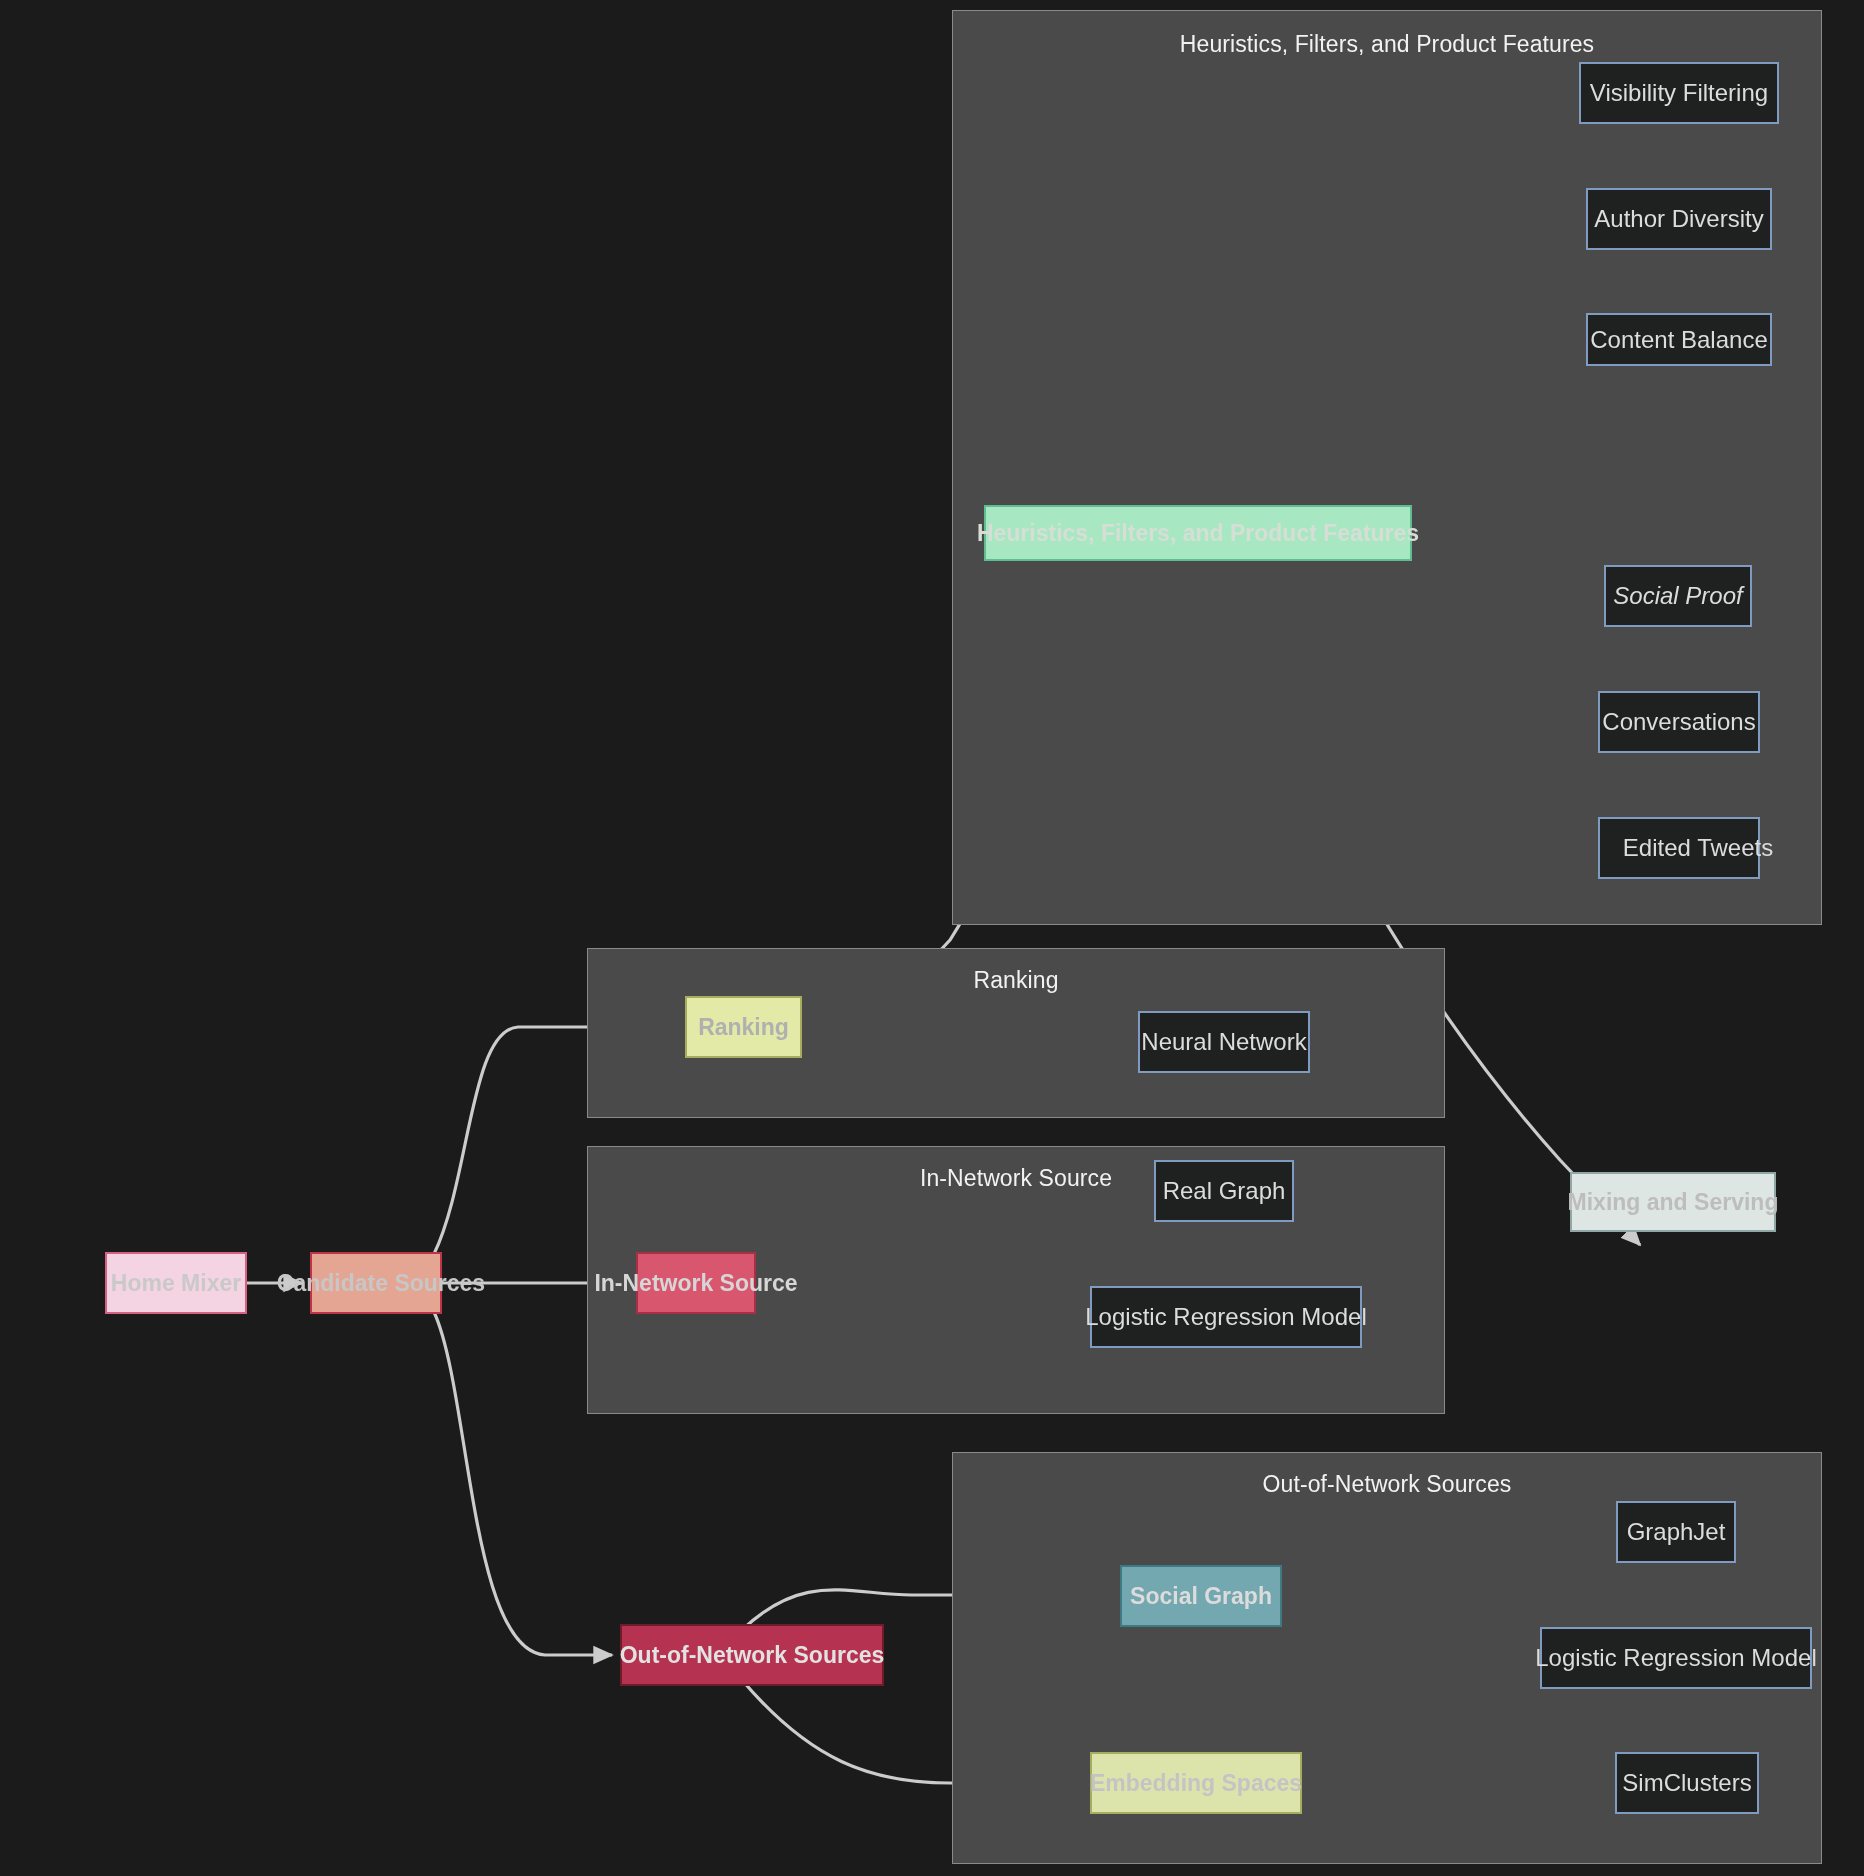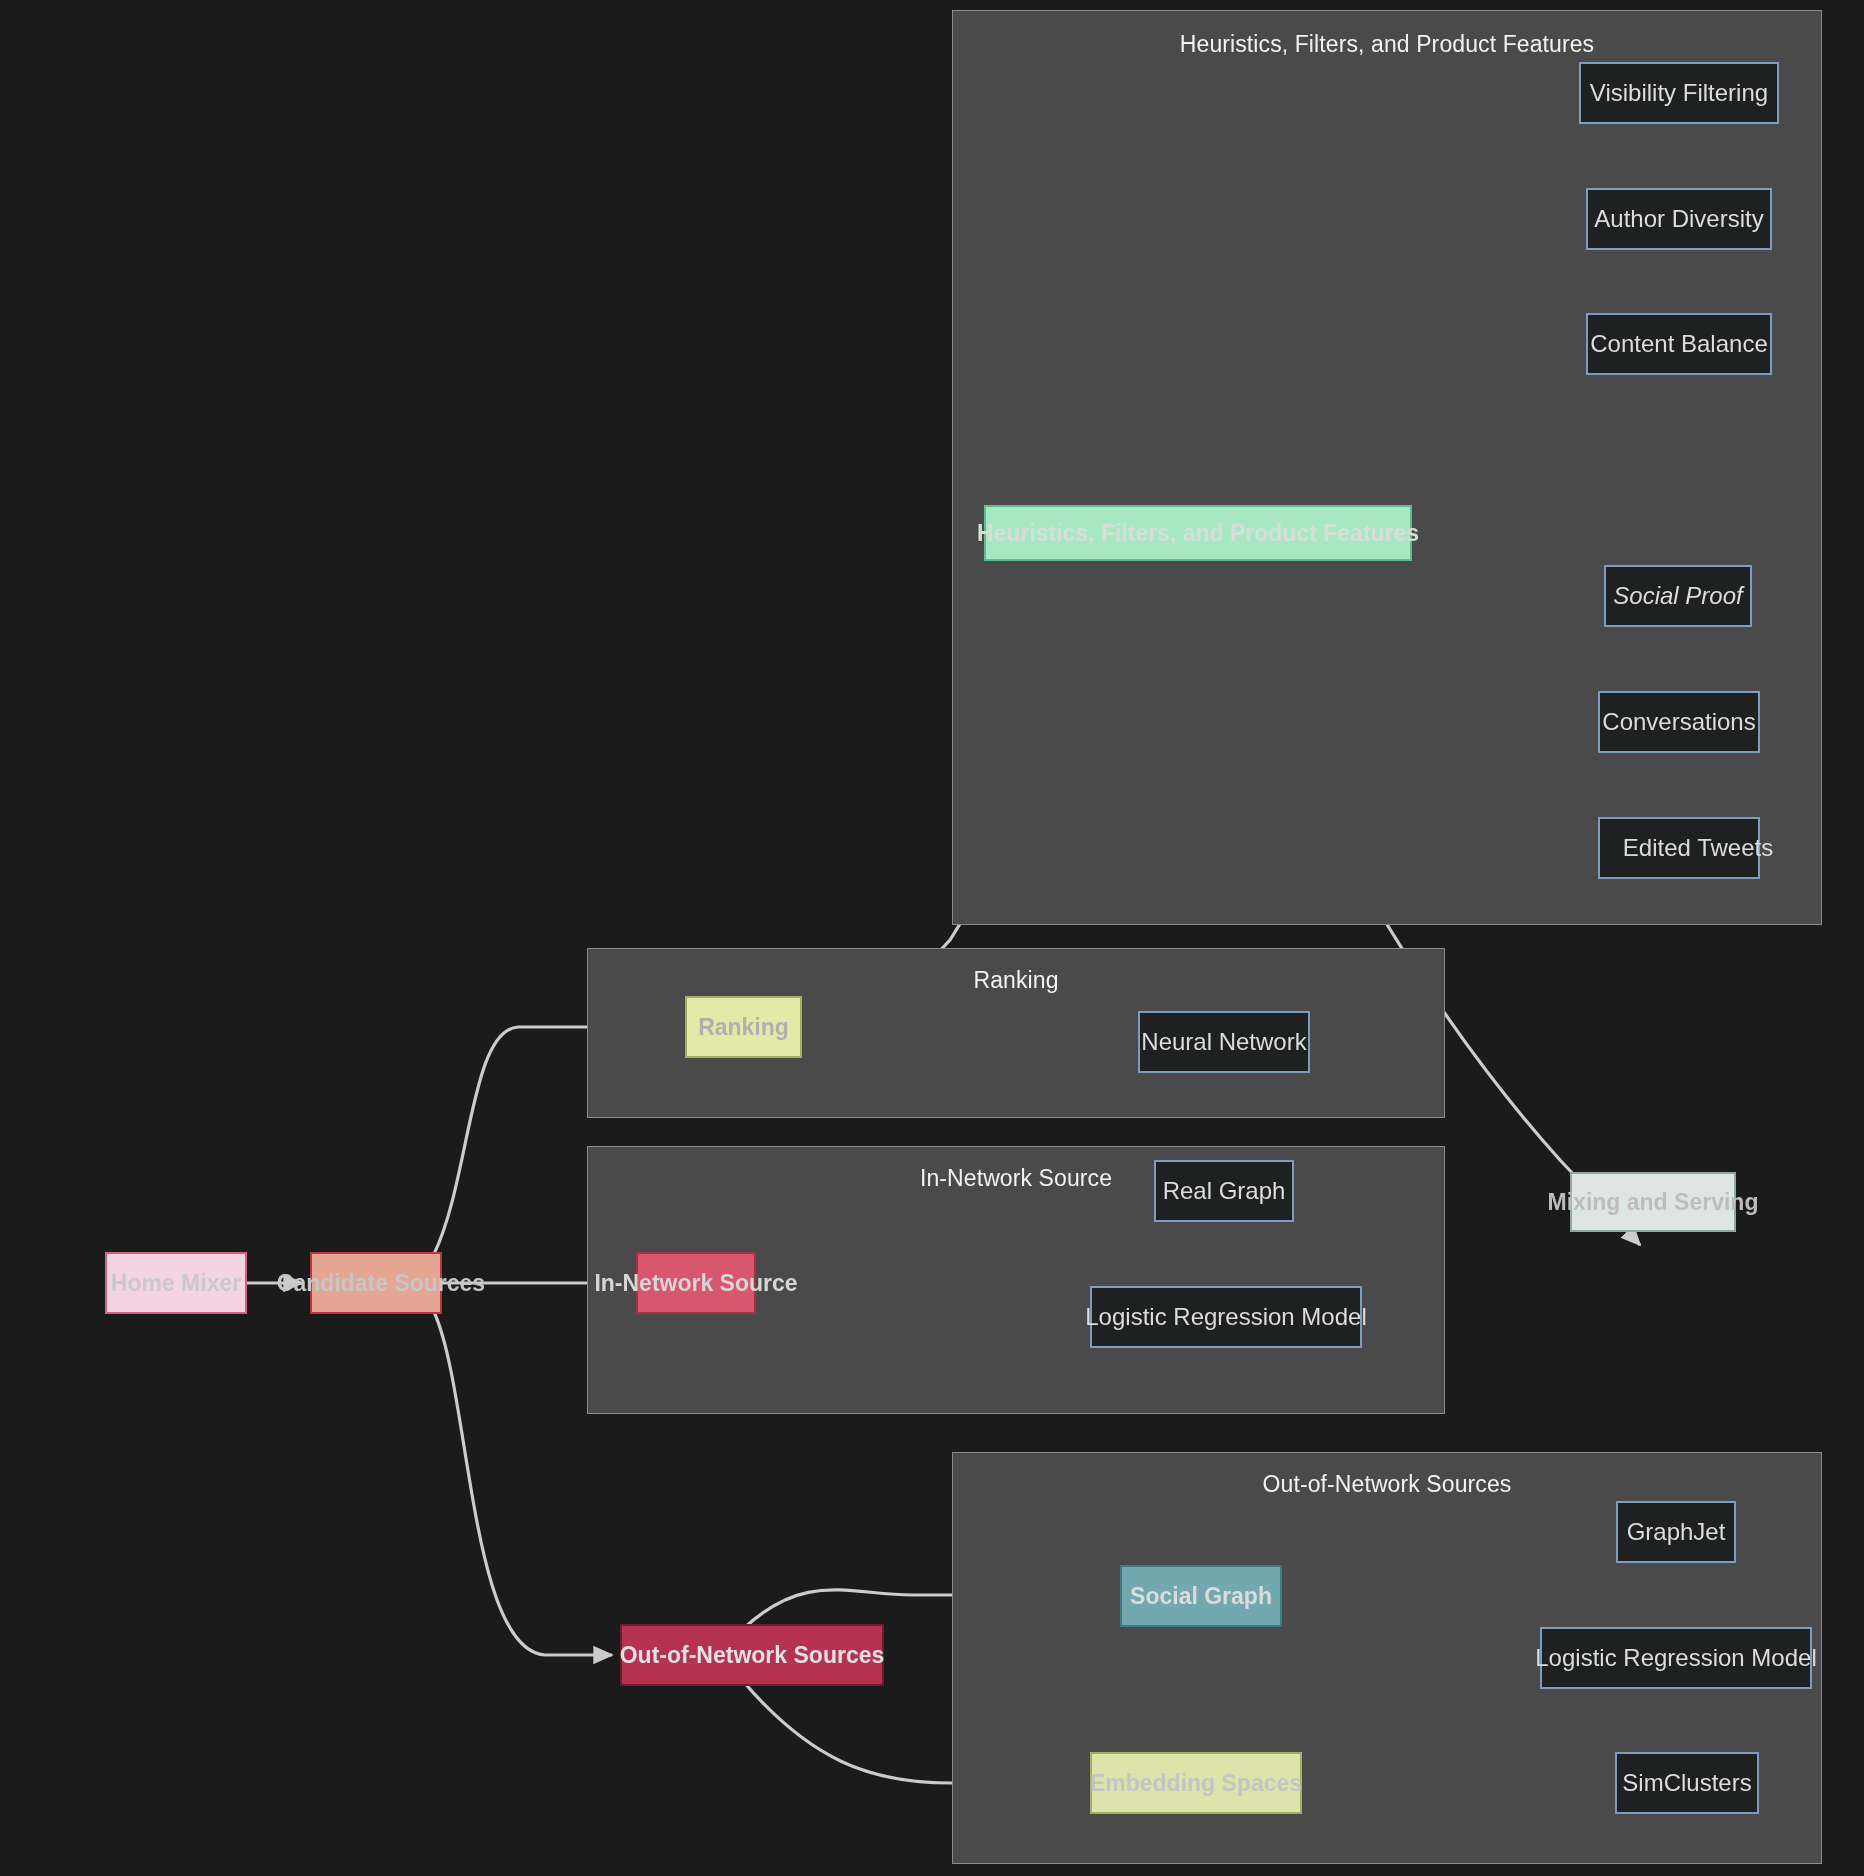--- a/index.html
+++ b/index.html
@@ -172,24 +172,24 @@
   <div class="node proc n-embed" style="left:1090px; top:1752px; width:212px; height:62px;">Embedding Spaces</div>
 
   <div class="node leaf" style="left:1587px; top:1752px; width:144px; height:62px;">SimClusters</div>
 
   <div class="node proc n-heur" style="left:984px; top:505px; width:428px; height:56px;">Heuristics, Filters, and Product Features</div>
 
   <div class="node leaf" style="left:1551px; top:62px; width:200px; height:62px;">Visibility Filtering</div>
 
   <div class="node leaf" style="left:1558px; top:188px; width:186px; height:62px;">Author Diversity</div>
 
-  <div class="node leaf" style="left:1558px; top:313px; width:186px; height:62px;">Content Balance</div>
+  <div class="node leaf" style="left:1558px; top:313px; width:186px; height:53px;">Content Balance</div>
 
 
   <div class="node leaf" style="left:1576px; top:565px; width:148px; height:62px;font-style:italic;">Social Proof</div>
 
   <div class="node leaf" style="left:1570px; top:691px; width:162px; height:62px;">Conversations</div>
 
   <div class="node leaf" style="left:1570px; top:817px; width:162px; height:62px;padding-left:48px;">Edited Tweets</div>
 
-  <div class="node proc n-mixing" style="left:1570px; top:1172px; width:166px; height:60px;">Mixing and Serving</div>
+  <div class="node proc n-mixing" style="left:1570px; top:1172px; width:206px; height:60px;">Mixing and Serving</div>
 
 </div>
 
 </body></html>

